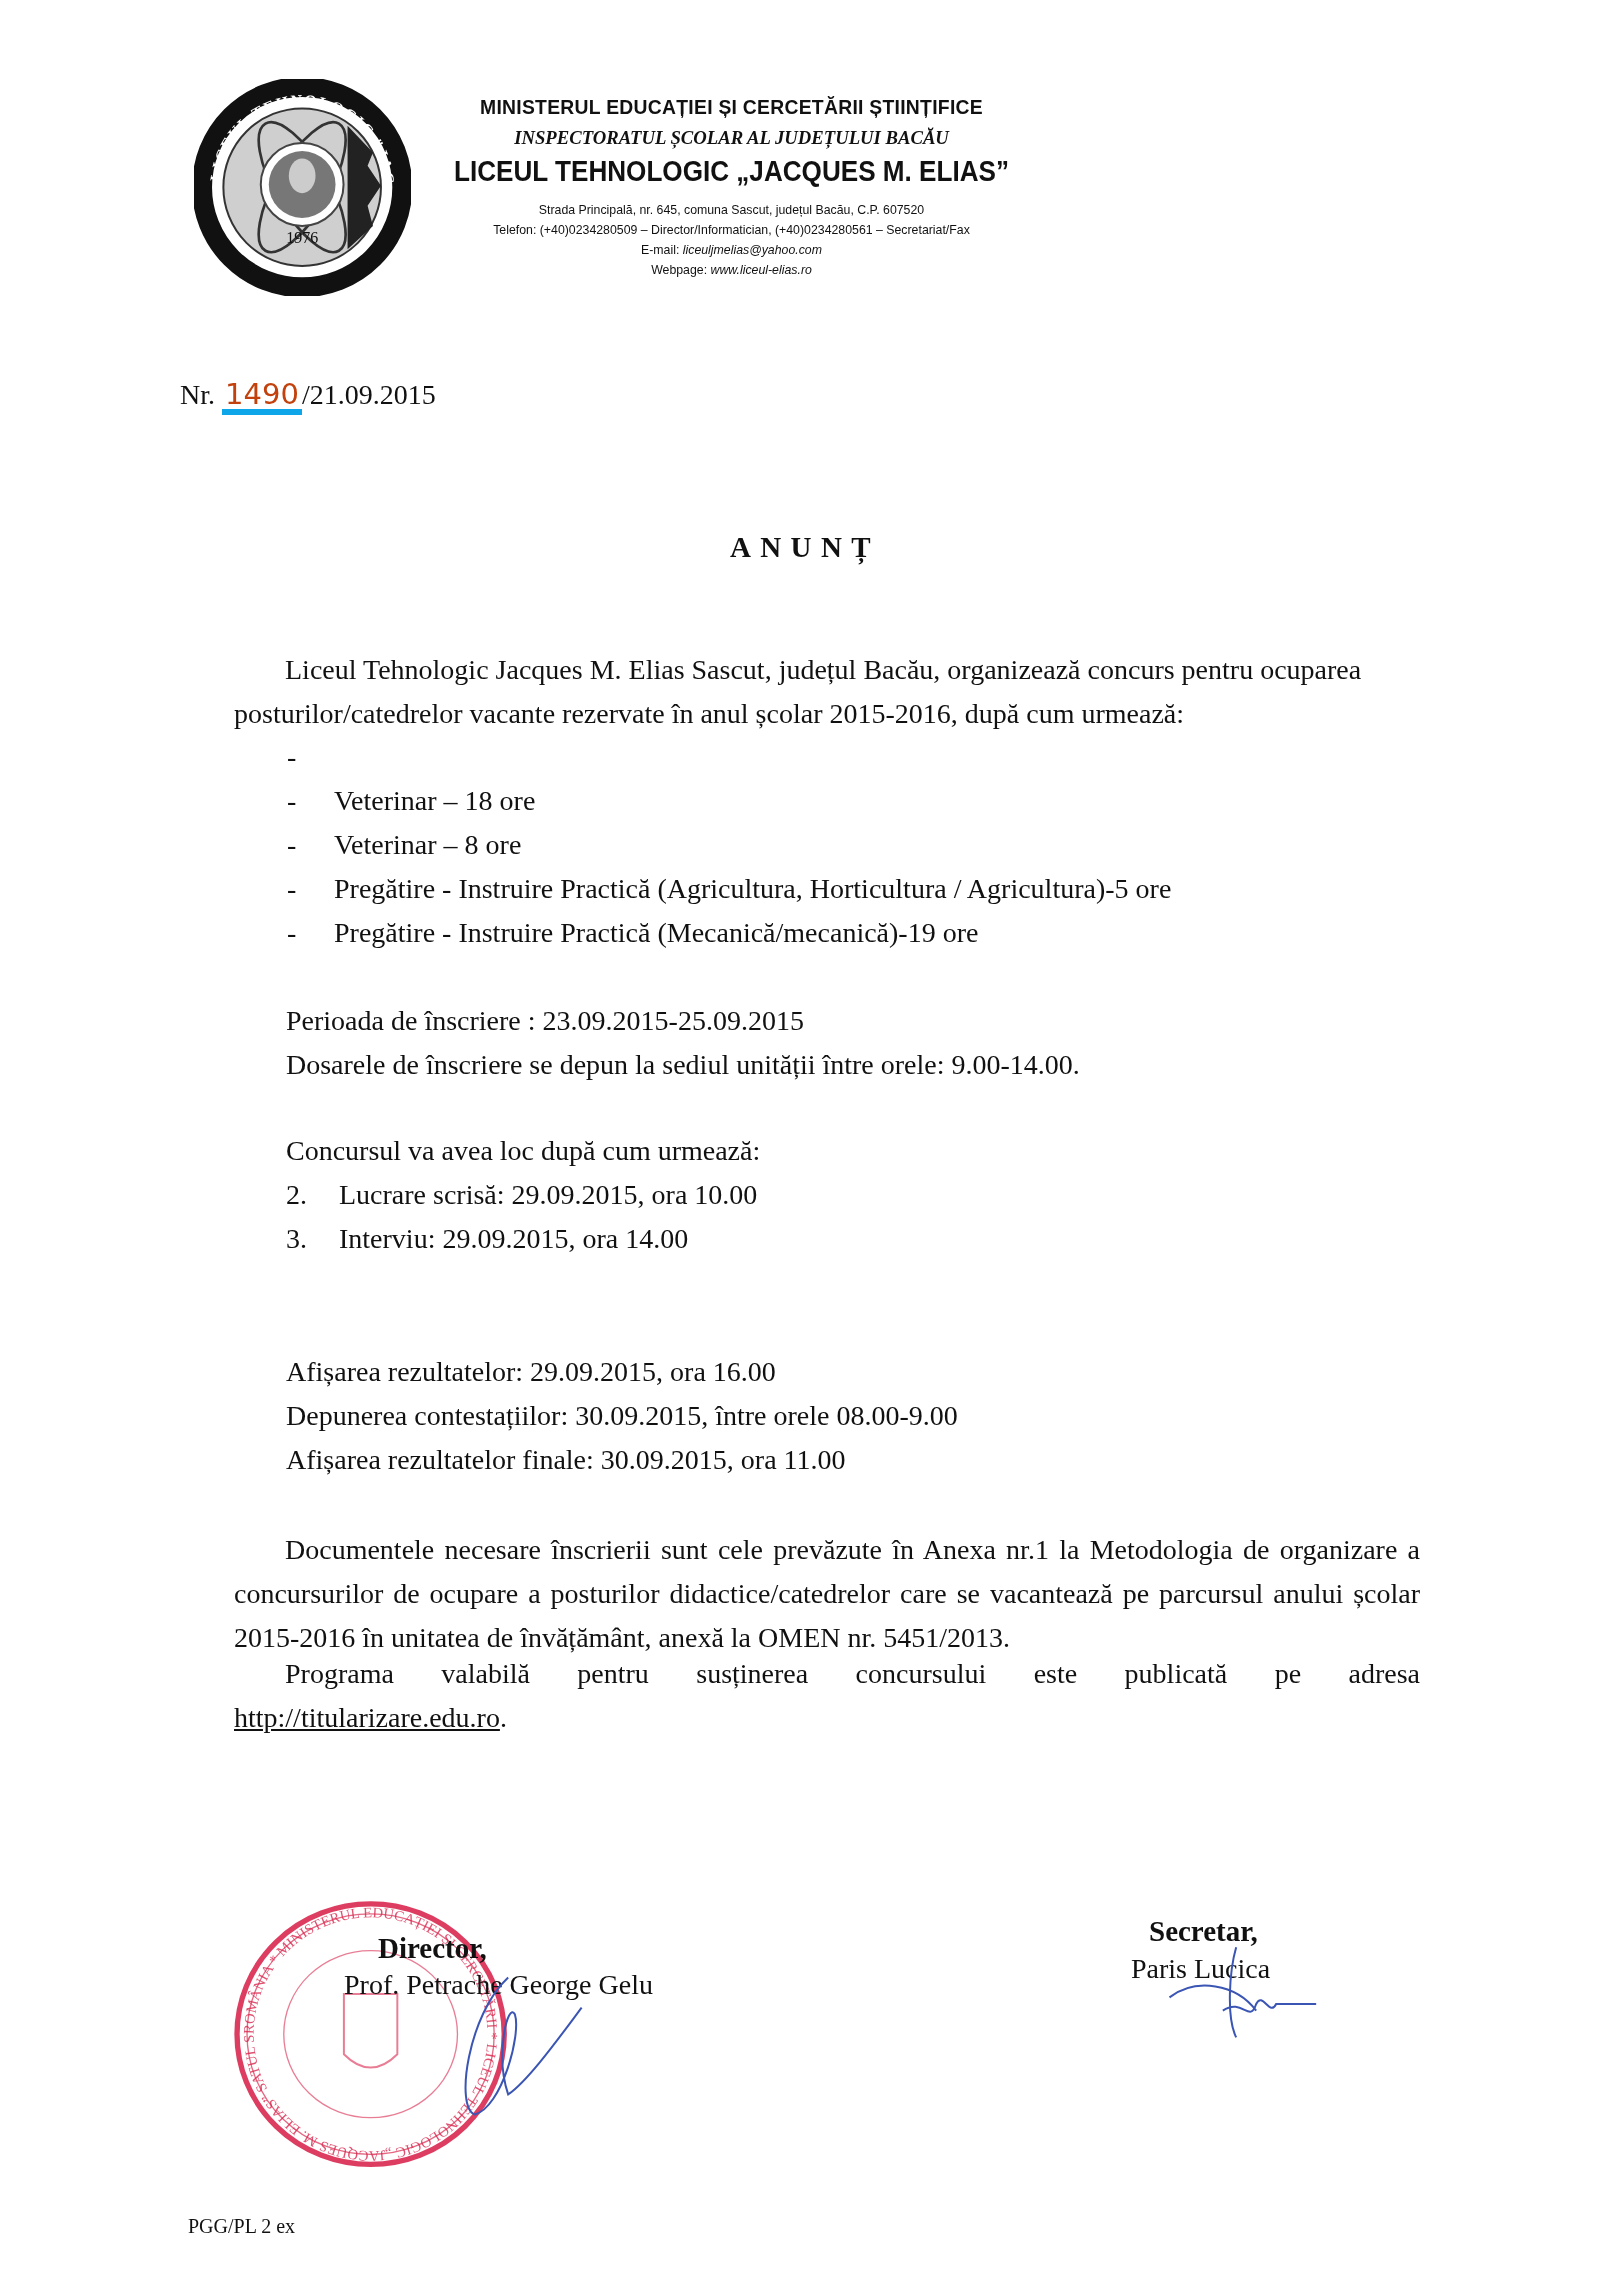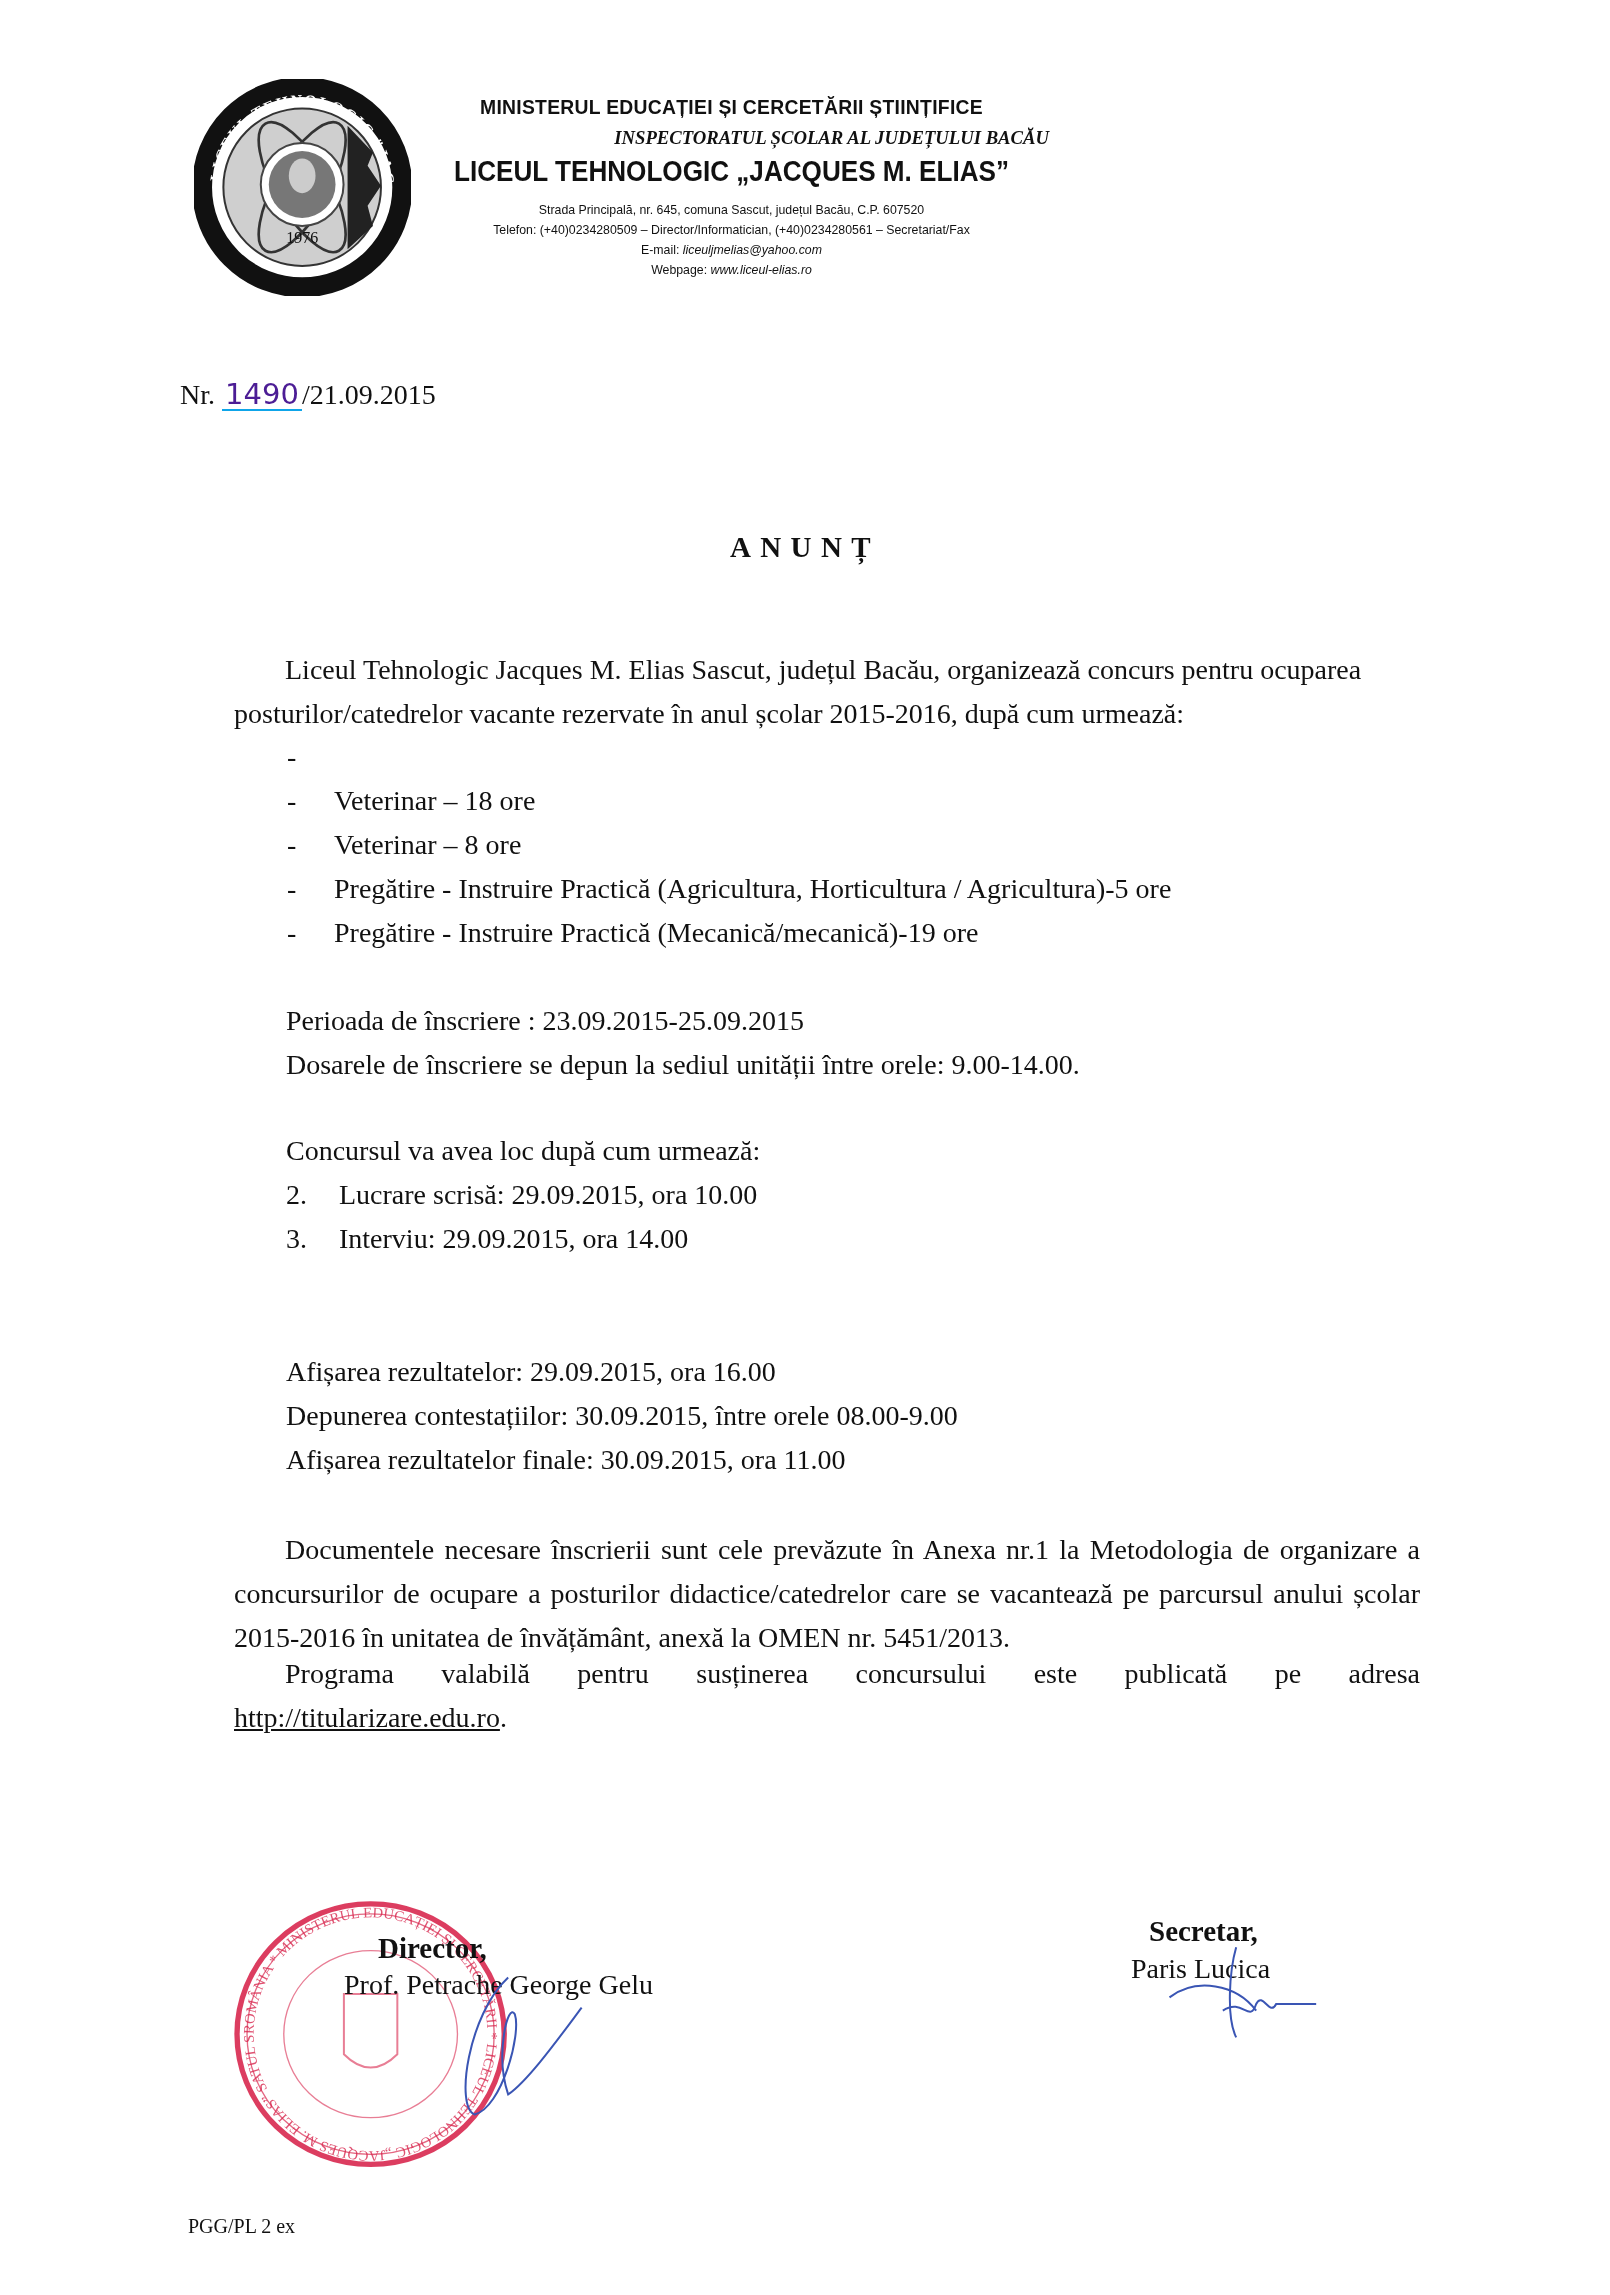--- a/index.html
+++ b/index.html
@@ -1,25 +1,25 @@
 <!DOCTYPE html>
 <html style="font-size:10.7px"><head>
 <meta charset="utf-8">
 <style>
   html,body{margin:0;padding:0;background:#fff;}
   body{width:1610px;height:2295px;position:relative;overflow:hidden;font-family:"Liberation Serif",serif;color:#111;}
   .abs{position:absolute;}
   .logo{left:194px;top:79px;width:217px;height:217px;}
   .hdr{left:414px;width:635px;text-align:center;font-family:"Liberation Sans",sans-serif;}
   .h1{top:95px;font-size:21px;font-weight:bold;letter-spacing:0.3px;transform:scaleX(0.92);}
-  .h2{top:127px;font-size:18.7px;font-weight:bold;font-style:italic;font-family:"Liberation Serif",serif;text-align:right;}
+  .h2{top:127px;font-size:18.7px;font-weight:bold;font-style:italic;font-family:"Liberation Serif",serif;}
   .h3{top:155px;font-size:29px;font-weight:bold;transform:scaleX(0.9);}
   .h4{top:200px;font-size:13.4px;line-height:20px;transform:scaleX(0.92);}
   .nr{left:180px;top:379px;font-size:28px;}
-  .nr .hw{color:#4c1d95;font-family:"DejaVu Sans",sans-serif;font-size:29px;display:inline-block;width:80px;border-bottom:2px solid #0ea5e9;text-align:center;line-height:29px;}
+  .nr .hw{color:#c2410c;font-family:"DejaVu Sans",sans-serif;font-size:29px;display:inline-block;width:80px;border-bottom:6px solid #0ea5e9;text-align:center;line-height:29px;}
   .title{left:0;width:1610px;text-align:center;top:531px;font-size:29px;font-weight:bold;letter-spacing:9.4px;}
   .body{left:234px;width:1186px;font-size:28px;line-height:44px;}
   .p1{top:648px;}
   .indent{text-indent:51px;}
   .list{left:287px;top:735px;font-size:28px;line-height:44px;}
   .list .li{display:flex;}
   .list .dash{width:47px;}
   .block{left:286px;font-size:28px;line-height:44px;}
   .olist .num{display:inline-block;width:53px;}
   .sig{font-size:28px;line-height:35px;}

